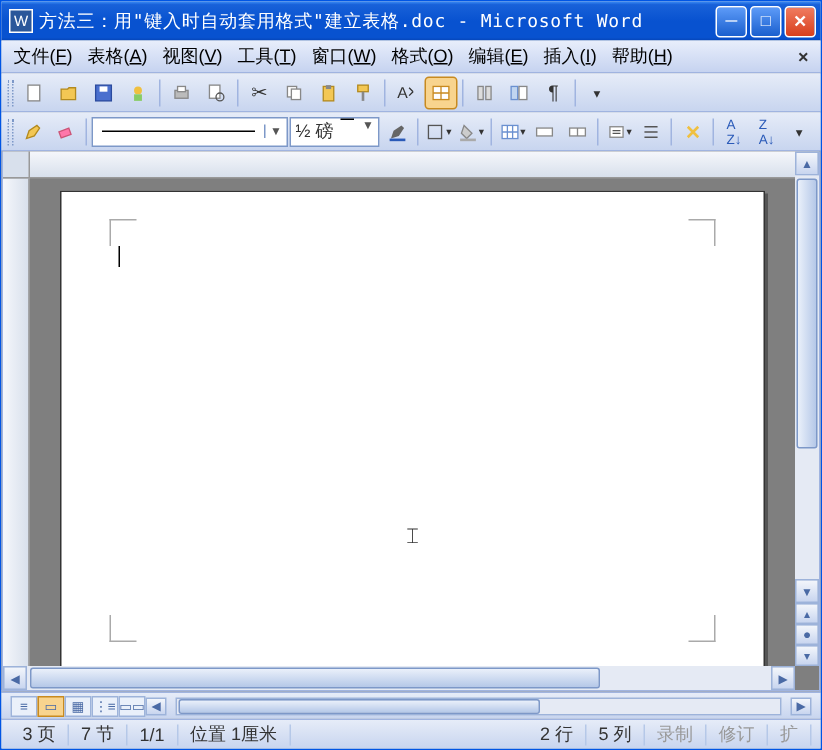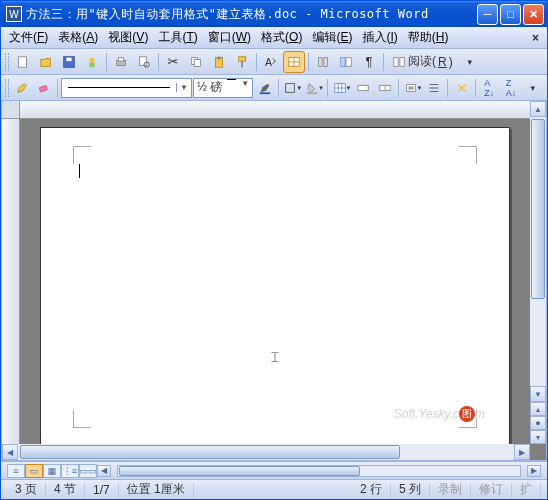--- a/index.html
+++ b/index.html
@@ -172,29 +172,20 @@
         </svg>
       </div>
     <div class="tbtn">
         <svg viewBox="0 0 16 16">
           <rect x="2" y="3" width="5" height="10" fill="#c0d5f0" stroke="#6a90d0"></rect>
           <rect x="8" y="3" width="6" height="10" fill="#fff" stroke="#888"></rect>
         </svg>
       </div>
     <div class="tbtn">¶</div>
     <div class="sep"></div>
-    <div class="reading">
-        <svg width="14" height="14" viewBox="0 0 16 16">
-          <rect x="2" y="3" width="5" height="10" fill="#fff" stroke="#888"></rect>
-          <rect x="9" y="3" width="5" height="10" fill="#fff" stroke="#888"></rect>
-        </svg>
-        <span>阅读(</span>
-        <u>R</u>
-        <span>)</span>
-      </div>
     <div class="tbtn" style="font-size:9px;">▾</div>
   </div>
 
   <div class="toolbar">
     <div class="handle"></div>
     <div class="tbtn">
         <svg viewBox="0 0 16 16">
           <path d="M3 13l2-6 6-4 2 2-4 6-6 2z" fill="#f3c754" stroke="#b38a1e"></path>
         </svg>
       </div>
@@ -287,23 +278,20 @@
     <div class="ruler-h"></div>
     <div class="ruler-v"></div>
     <div class="doc-scroll">
       <div class="page">
         <div class="crop tl"></div>
         <div class="crop tr"></div>
         <div class="crop bl"></div>
         <div class="crop br"></div>
         <div class="cursor"></div>
         <div class="ibeam">⌶</div>
-        <div class="wm">
-          <span class="t1">Soft.Yesky.c</span><span class="red">图</span><span class="t1">m</span>
-        </div>
       </div>
     </div>
     <div class="scroll-v">
       <div class="sbtn">▲</div>
       <div class="track">
           <div class="thumb-v"></div>
         </div>
       <div class="sbtn">▼</div>
       <div class="extra">
         <div class="sbtn">▴</div>
@@ -328,22 +316,22 @@
     <div class="viewbtn">▭▭</div>
     <div class="sbtn" style="width:14px;height:12px;">◀</div>
     <div class="hbar">
         <div class="ht"></div>
       </div>
     <div class="sbtn" style="width:14px;height:12px;">▶</div>
   </div>
 
   <div class="statusbar">
     <div class="cell">3 页</div>
-    <div class="cell">4 节</div>
-    <div class="cell">1/7</div>
+    <div class="cell">7 节</div>
+    <div class="cell">1/1</div>
     <div class="cell">位置 1厘米</div>
     <div class="sp"></div>
     <div class="cell">2 行</div>
     <div class="cell">5 列</div>
     <div class="cell dim">录制</div>
     <div class="cell dim">修订</div>
     <div class="cell dim">扩</div>
   </div>
 
 </div>

